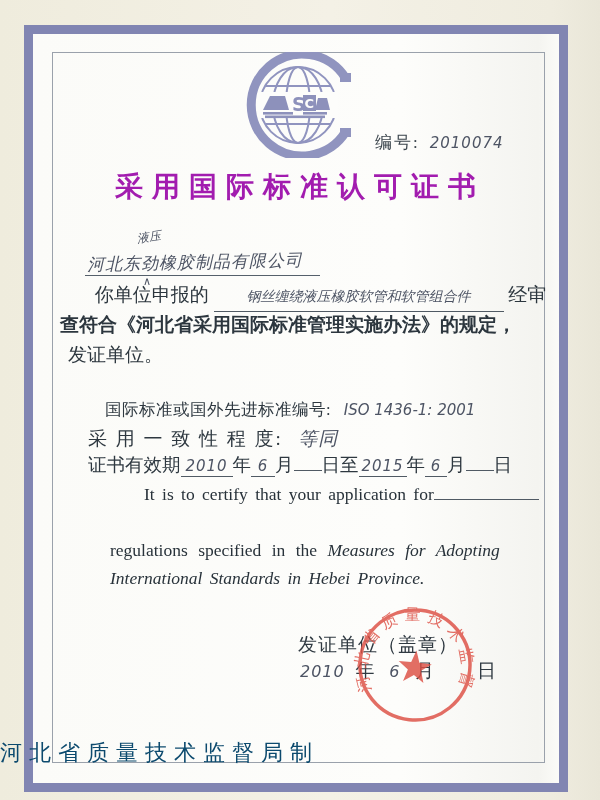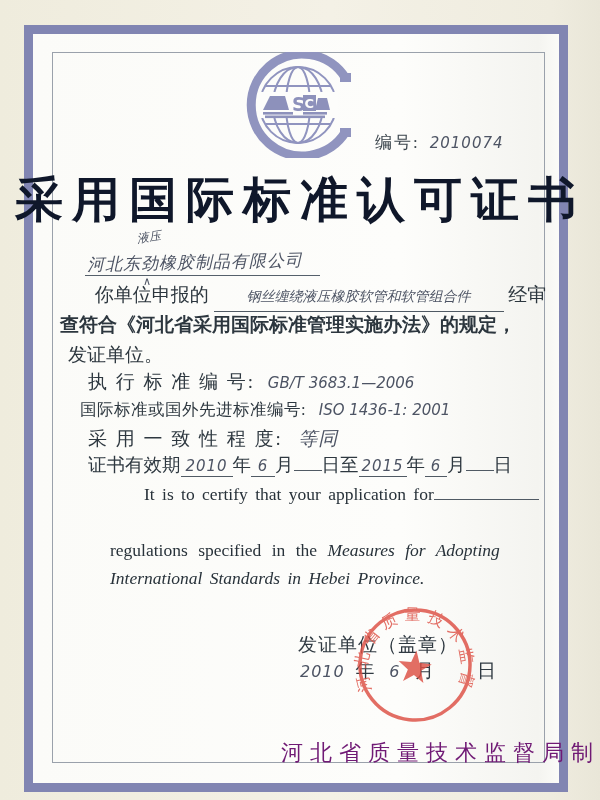--- a/index.html
+++ b/index.html
@@ -17,59 +17,59 @@
     border:9px solid #8185b2;}
   .frame-thin{position:absolute;left:52px;top:52px;right:55px;bottom:37px;
     border:1px solid #9aa1ab;}
   .abs{position:absolute;}
 
   
   .logo{left:243px;top:52px;width:118px;height:106px;}
 
   
   .num-label{font-size:17px;letter-spacing:2px;color:#3a444c;}
-  .title-zh{left:0;right:0;top:168px;text-align:center;font-size:48px;font-weight:bold;
-    letter-spacing:9px;color:#0f172a;}
+  .title-zh{left:0;right:0;top:168px;text-align:center;font-size:28px;font-weight:bold;
+    letter-spacing:9px;color:#a21caf;}
   .title-en{left:0;right:0;top:219px;text-align:center;font-size:13.5px;
     letter-spacing:1.2px;word-spacing:5px;color:#39434b;}
 
   .hand{font-family:"DejaVu Sans",sans-serif;font-style:italic;color:#4d5464;}
   .hand-cn{font-size:17px;letter-spacing:1px;transform:rotate(-1.2deg);display:inline-block;}
   .hand-num{font-size:15px;letter-spacing:1px;}
 
   .company-line{left:85px;top:243px;width:235px;height:32px;border-bottom:1.5px solid #55606b;}
   .company-text{position:absolute;left:2px;bottom:1px;white-space:nowrap;}
   .insert-above{position:absolute;left:52px;top:-14px;font-size:12px;transform:rotate(-8deg);}
   .caret{position:absolute;left:58px;bottom:-13px;font-size:11px;color:#4d5464;}
 
   .cn-body{font-size:19px;line-height:30px;color:#2c363e;}
   .para1{left:54px;top:280px;width:470px;white-space:nowrap;}
   .para2{left:60px;top:310px;width:470px;font-weight:bold;}
   .para3{left:68px;top:340px;width:470px;}
   .u-blank{display:inline-block;border-bottom:1.4px solid #505a64;text-align:center;vertical-align:baseline;}
 
   .std-line{left:88px;top:369px;white-space:nowrap;font-size:19px;letter-spacing:2px;}
-  .intl-line{left:80px;top:399px;white-space:nowrap;font-size:16.5px;letter-spacing:0.5px;text-align:right;}
+  .intl-line{left:105px;top:399px;white-space:nowrap;font-size:16.5px;letter-spacing:0.5px;text-align:right;}
   .conf-line{left:88px;top:426px;white-space:nowrap;font-size:19px;letter-spacing:2px;}
   .valid-line{left:88px;top:452px;white-space:nowrap;font-size:18.5px;}
 
   .eng{font-size:17.5px;color:#28323a;margin-left:42px;}
   .eng1{left:68px;top:484px;width:470px;white-space:nowrap;word-spacing:3px;}
   .eng2{left:68px;top:512px;width:470px;white-space:nowrap;word-spacing:7px;}
   .eng3{left:68px;top:540px;width:470px;white-space:nowrap;word-spacing:6px;}
   .eng4{left:68px;top:568px;width:470px;white-space:nowrap;word-spacing:3px;}
   .ital{font-style:italic;}
 
   .issuer{left:298px;top:632px;font-size:19px;letter-spacing:1px;color:#303a42;white-space:nowrap;}
   .issue-date{left:300px;top:658px;font-size:19px;color:#303a42;white-space:nowrap;}
   .issue-date .hand-num{font-size:16px;}
   .seal{left:348px;top:598px;width:134px;height:134px;opacity:0.82;transform:rotate(6deg);}
 
-  .made-by{left:0;right:0;top:738px;text-align:right;font-size:22px;letter-spacing:7px;
-    color:#701a75;}
+  .made-by{left:0;right:0;top:738px;text-align:left;font-size:22px;letter-spacing:7px;
+    color:#0c4a6e;}
 </style>
 </head>
 <body>
 
 <div class="page">
   <div class="paper"></div>
   <div class="frame-thick"></div>
   <div class="frame-thin"></div>
 
   <svg class="abs logo" viewBox="0 0 118 106">
@@ -114,24 +114,20 @@
 
   <div class="abs cn-body para1">
     <span style="display:inline-block;width:36px;"></span>
     <span>你单位申报的</span>
     <span class="u-blank" style="min-width:290px;"><span class="hand" style="font-size:14px;letter-spacing:0;">钢丝缠绕液压橡胶软管和软管组合件</span></span>
     <span>经审</span>
   </div>
   <div class="abs cn-body para2">查符合《河北省采用国际标准管理实施办法》的规定，</div>
   <div class="abs cn-body para3">发证单位。</div>
 
-  <div class="abs std-line">
-    <span>执 行 标 准 编 号:</span>
-    <span class="hand hand-num" style="margin-left:6px;letter-spacing:0;">GB/T 3683.1—2006</span>
-  </div>
   <div class="abs intl-line">
     <span>国际标准或国外先进标准编号:</span>
     <span class="hand hand-num" style="margin-left:8px;letter-spacing:0;">ISO 1436-1: 2001</span>
   </div>
   <div class="abs conf-line">
     <span>采 用 一 致 性 程 度:</span>
     <span class="hand hand-cn" style="margin-left:8px;font-size:19px;">等同</span>
   </div>
 
   <div class="abs valid-line">

